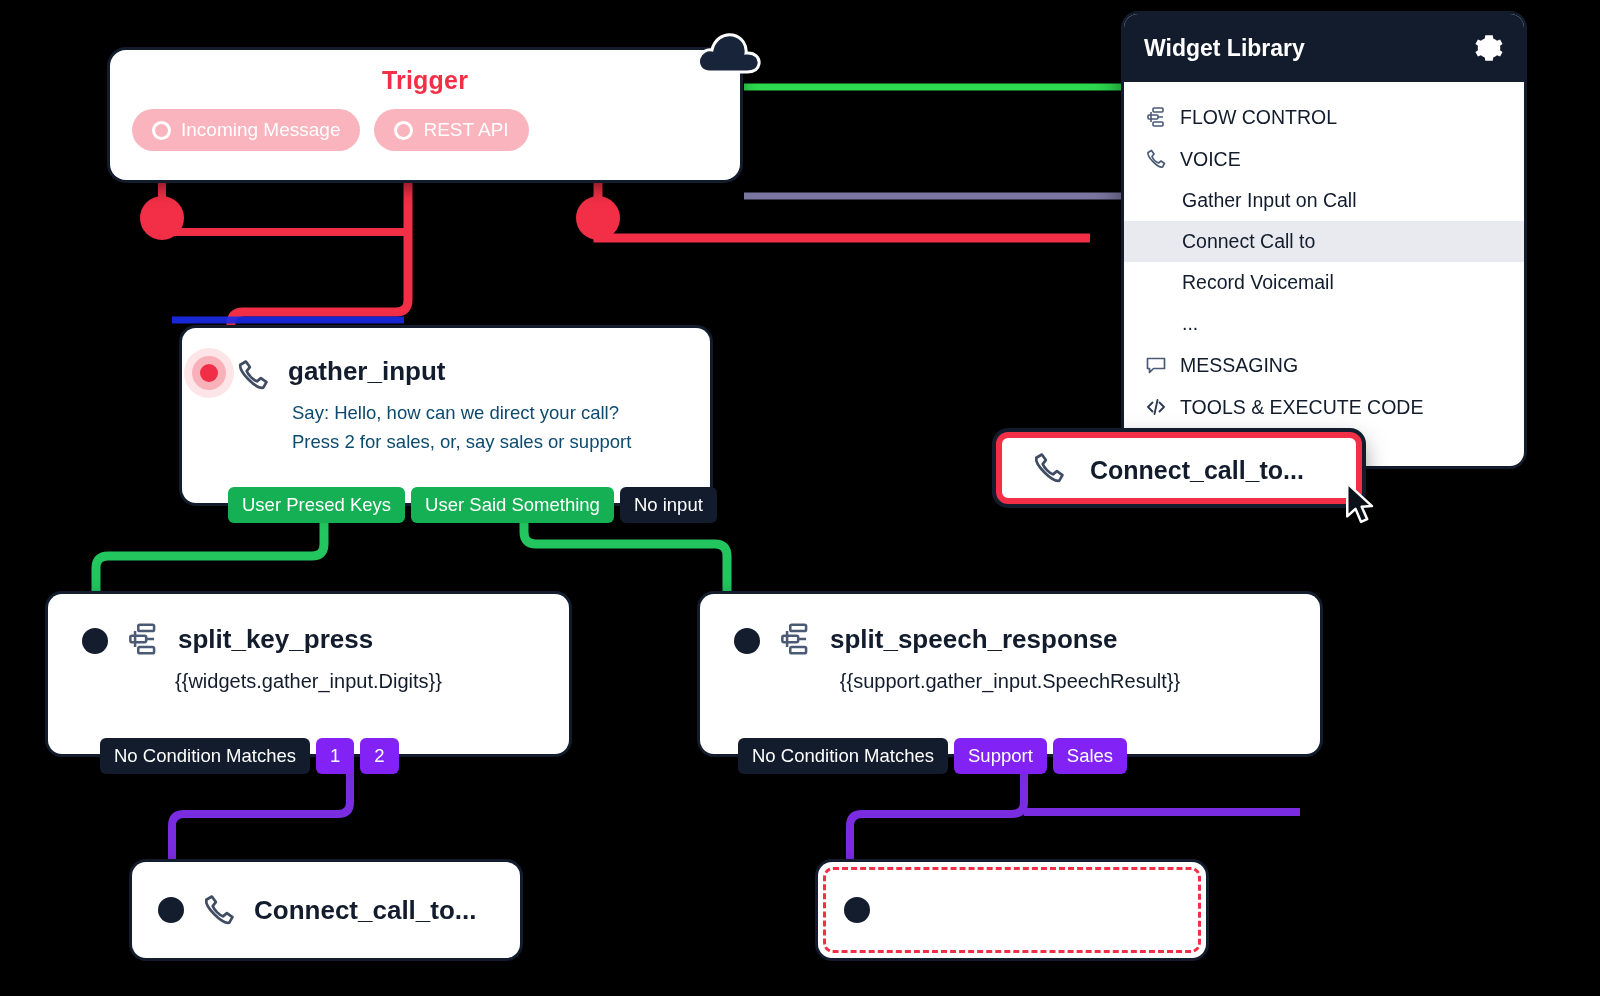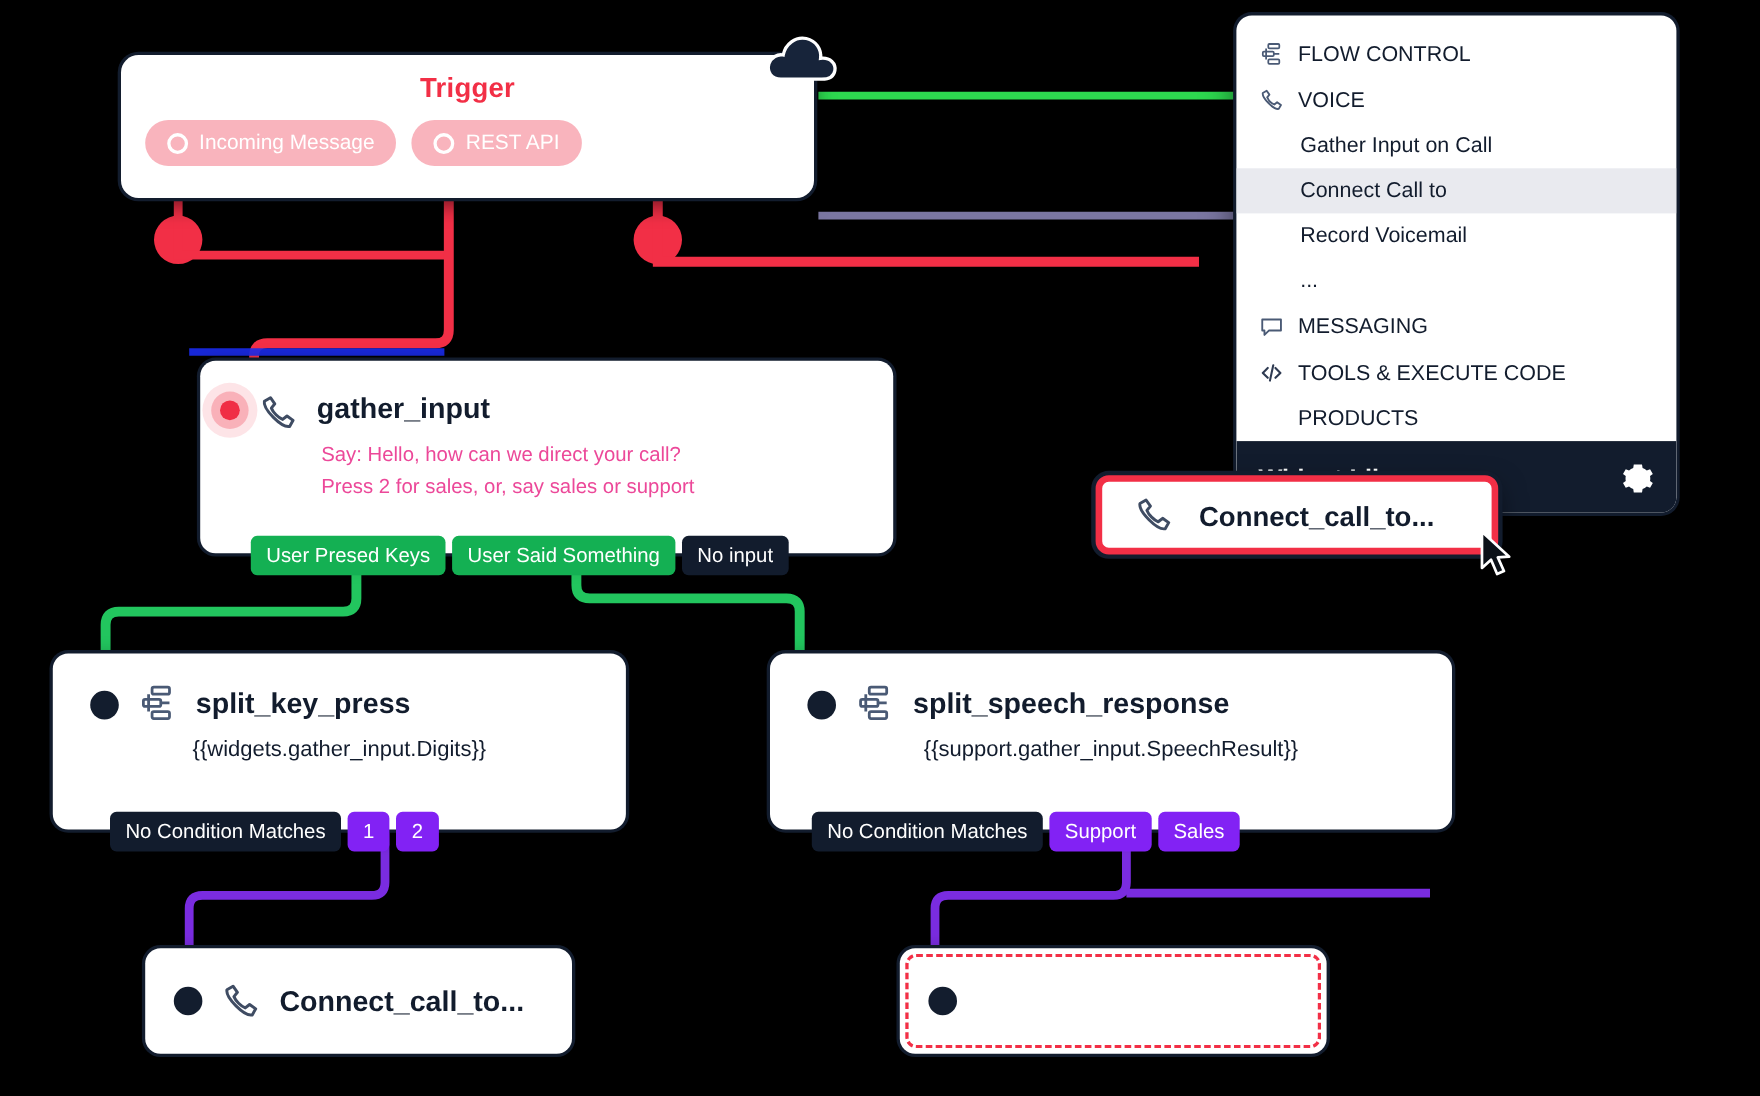--- a/index.html
+++ b/index.html
@@ -50,40 +50,40 @@
   .tp-ring {
     width: 19px; height: 19px; border-radius: 50%;
     border: 3.2px solid #ffffff; flex: none;
   }
   .cloud-icon {
     position: absolute; right: -22px; top: -22px;
     width: 66px; height: 48px;
   }
 
   
-  #gather-node { left: 182px; top: 328px; width: 630px; height: 175px; }
+  #gather-node { left: 182px; top: 328px; width: 528px; height: 175px; }
   .node-head { display: flex; align-items: flex-start; padding: 24px 0 0 18px; }
   .in-dot {
     position: relative; width: 18px; height: 18px; border-radius: 50%;
     background: #f22f46; flex: none; margin: 12px 0 0 0;
   }
   .in-dot::before, .in-dot::after {
     content: ""; position: absolute; border-radius: 50%;
     left: 50%; top: 50%; transform: translate(-50%,-50%);
   }
   .in-dot::before { width: 34px; height: 34px; background: rgba(242,47,70,.28); }
   .in-dot::after  { width: 50px; height: 50px; background: rgba(242,47,70,.13); }
   .in-dot.dark { background: #131d2e; }
   .in-dot.dark::before, .in-dot.dark::after { display: none; }
   .in-dot.dark { width: 26px; height: 26px; margin-top: 8px; }
 
   .w-icon { width: 38px; height: 38px; flex: none; margin: 4px 0 0 16px; color: #3f4c63; }
   .node-title { font-size: 26px; font-weight: bold; color: #121c2d; margin: 4px 0 0 16px; }
   .node-body { padding: 4px 0 0 110px; }
-  .node-line { font-size: 18.5px; color: #ec4899; line-height: 1.58; }
+  .node-line { font-size: 18.5px; color: #0c4a6e; line-height: 1.58; }
 
   .out-row { position: absolute; left: 0; bottom: -20px; display: flex; align-items: flex-end; gap: 6px; padding-left: 46px; }
   .out-pill {
     height: 36px; padding: 0 14px; border-radius: 6px;
     display: flex; align-items: center; justify-content: center;
     color: #fff; font-size: 18.5px; white-space: nowrap;
   }
   .out-pill.green  { background: #14b053; }
   .out-pill.dark   { background: #121c2d; }
   .out-pill.purple { background: #8222f4; }
@@ -250,20 +250,26 @@
 
   <div class="node" id="drop-node">
     <div class="dashed-inner"></div>
     <div class="simple-head">
       <span class="in-dot dark" style="margin-top:0"></span>
       <span class="node-title" style="margin-top:0"></span>
     </div>
   </div>
 
   <div id="widget-library">
+    <div id="wl-header">
+      <span id="wl-title">Widget Library</span>
+      <svg style="width:30px;height:30px" viewBox="0 0 24 24" fill="#ffffff">
+        <path d="M12 8.2a3.8 3.8 0 100 7.6 3.8 3.8 0 000-7.6zm9 3.8c0-.6-.06-1.2-.17-1.76l2.02-1.5-2-3.46-2.4.9a8.9 8.9 0 00-3.05-1.76L15 1.8H9l-.4 2.62A8.9 8.9 0 005.55 6.2l-2.4-.92-2 3.46 2.02 1.5A9.4 9.4 0 003 12c0 .6.06 1.2.17 1.76l-2.02 1.5 2 3.46 2.4-.9a8.9 8.9 0 003.05 1.76L9 22.2h6l.4-2.62a8.9 8.9 0 003.05-1.76l2.4.9 2-3.46-2.02-1.5c.11-.56.17-1.16.17-1.76z"></path>
+      </svg>
+    </div>
     <div id="wl-list">
       <div class="wl-group">
         <svg class="wl-icon" viewBox="0 0 24 24" fill="none" stroke="#4a5a75" stroke-width="1.6">
           <rect x="9" y="3" width="10" height="4" rx="1"></rect>
             <rect x="4" y="10" width="10" height="4" rx="1"></rect>
           <rect x="9" y="17" width="10" height="4" rx="1"></rect>
             <path d="M7 7 L7 17 M14 12 L19 12"></path>
         </svg>
         <span>FLOW CONTROL</span>
       </div>
@@ -287,26 +293,20 @@
         <svg class="wl-icon" viewBox="0 0 24 24" fill="none" stroke="#2f3b52" stroke-width="1.9" stroke-linecap="round" stroke-linejoin="round">
           <path d="M8.5 7.5 L4 12 L8.5 16.5 M15.5 7.5 L20 12 L15.5 16.5 M13.5 5 L10.5 19"></path>
         </svg>
         <span>TOOLS &amp; EXECUTE CODE</span>
       </div>
       <div class="wl-group">
         <span style="width:24px"></span>
         <span>PRODUCTS</span>
       </div>
     </div>
-    <div id="wl-header">
-      <span id="wl-title">Widget Library</span>
-      <svg style="width:30px;height:30px" viewBox="0 0 24 24" fill="#ffffff">
-        <path d="M12 8.2a3.8 3.8 0 100 7.6 3.8 3.8 0 000-7.6zm9 3.8c0-.6-.06-1.2-.17-1.76l2.02-1.5-2-3.46-2.4.9a8.9 8.9 0 00-3.05-1.76L15 1.8H9l-.4 2.62A8.9 8.9 0 005.55 6.2l-2.4-.92-2 3.46 2.02 1.5A9.4 9.4 0 003 12c0 .6.06 1.2.17 1.76l-2.02 1.5 2 3.46 2.4-.9a8.9 8.9 0 003.05 1.76L9 22.2h6l.4-2.62a8.9 8.9 0 003.05-1.76l2.4.9 2-3.46-2.02-1.5c.11-.56.17-1.16.17-1.76z"></path>
-      </svg>
-    </div>
   </div>
 
   <div id="drag-ghost">
     <svg class="w-icon" viewBox="0 0 24 24" fill="none" stroke="#3f4c63" stroke-width="1.7" stroke-linecap="round" stroke-linejoin="round" style="margin:0">
       <path d="M7.5 3.5 L10 7 L8 9.5 C9 12 12 15 14.5 16 L17 14 L20.5 16.5 L18.5 20 C14 21 3 10 4 5.5 Z"></path>
     </svg>
     <span class="node-title">Connect_call_to...</span>
   </div>
 
   <svg id="cursor" viewBox="0 0 24 32">

